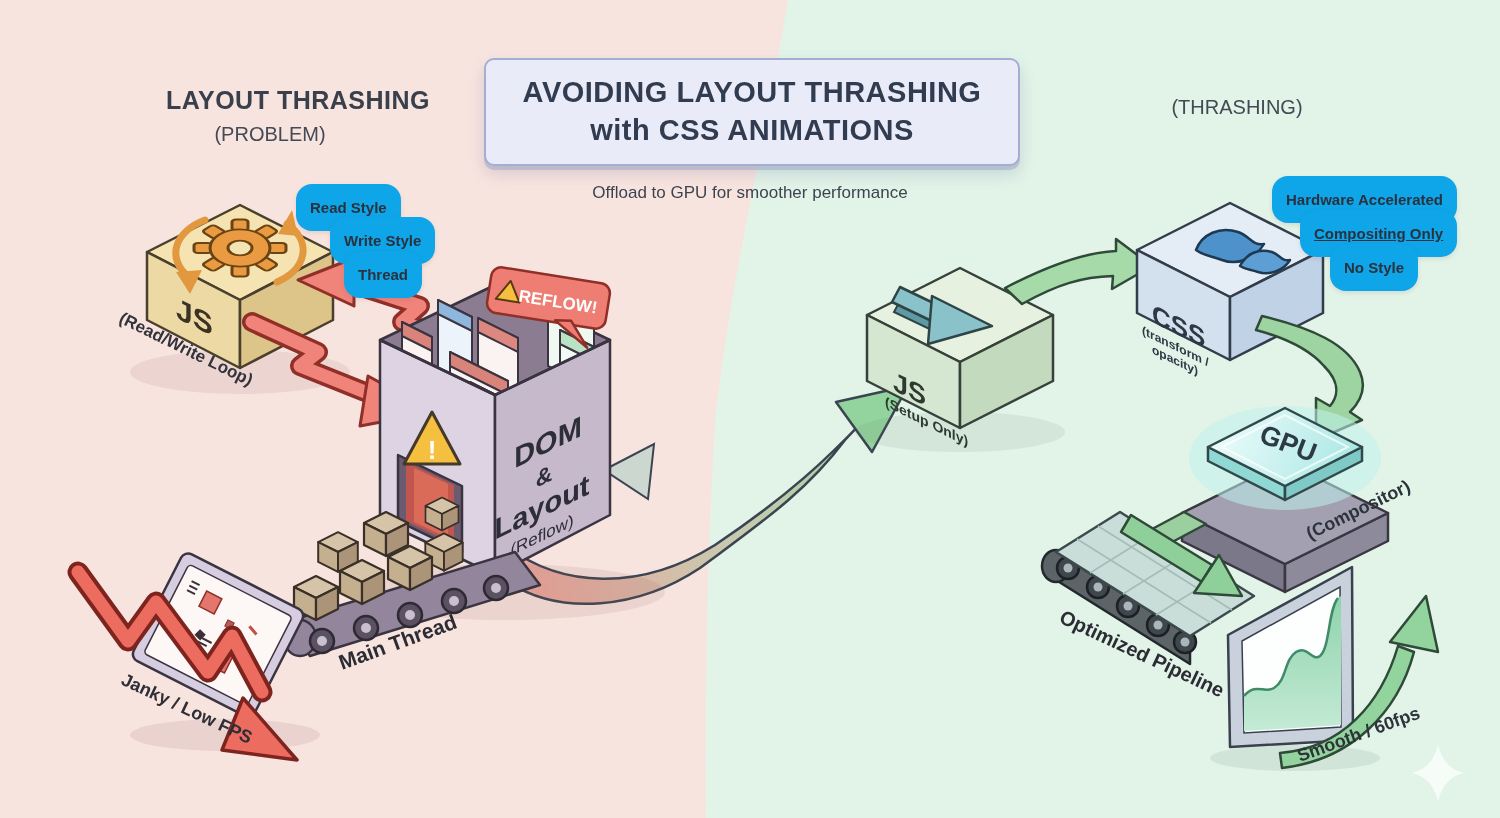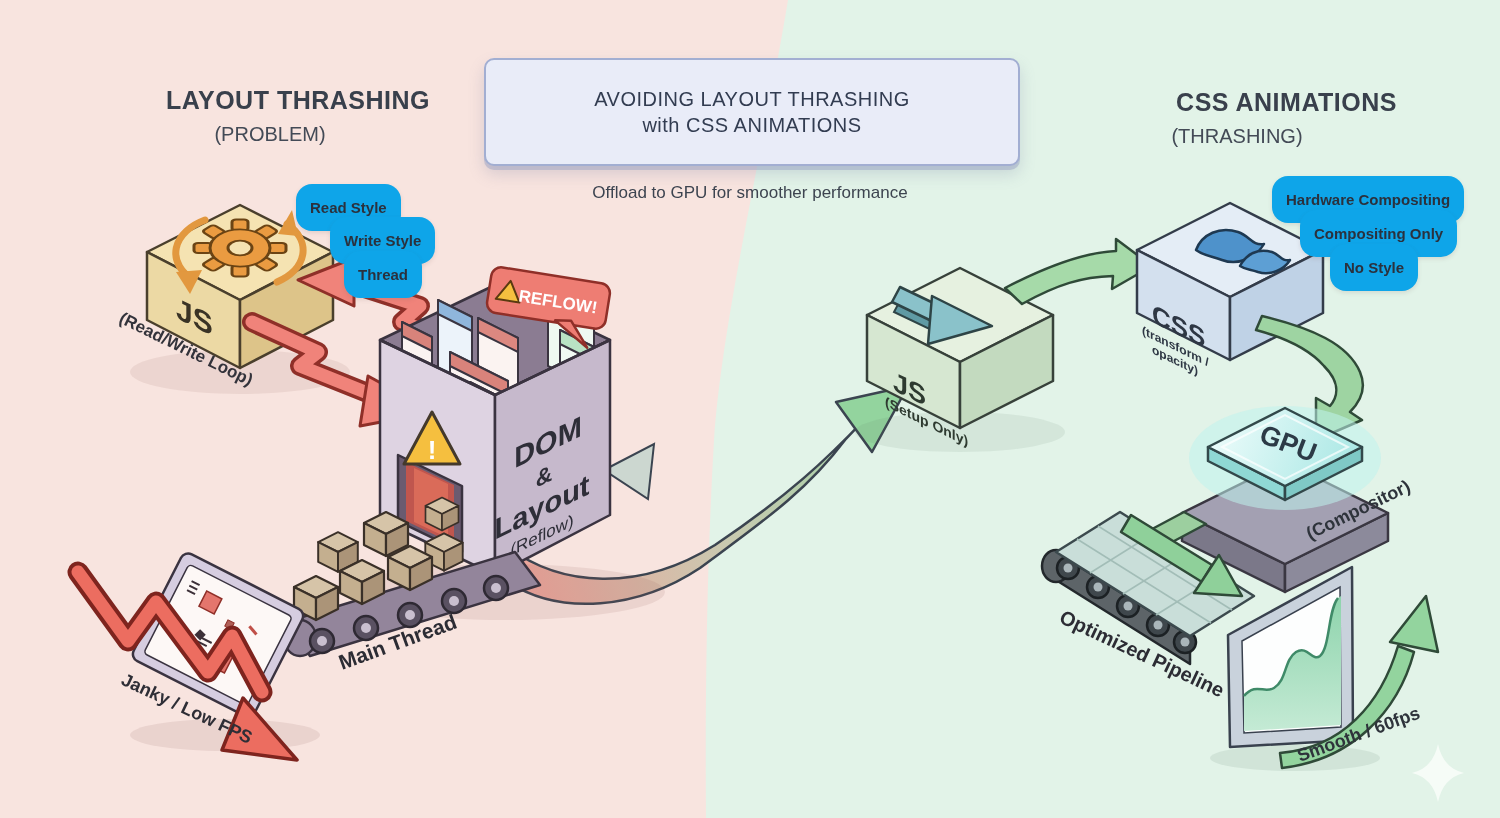--- a/index.html
+++ b/index.html
@@ -7,21 +7,21 @@
          font-family:"Liberation Sans",sans-serif;}
   .stage svg{position:absolute;left:0;top:0;}
   svg text{font-family:"Liberation Sans",sans-serif;}
   .hgroup{position:absolute;text-align:center;color:#39404c;}
   .hgroup .h1{font-size:25px;font-weight:bold;letter-spacing:.5px;text-align:right;}
   .hgroup .h2{font-size:20px;margin-top:8px;color:#434a56;}
   .titlebox{position:absolute;left:484px;top:58px;width:532px;height:104px;
             background:#e9ecf8;border:2px solid #a2aed2;border-radius:10px;
             box-shadow:0 4px 0 rgba(150,160,195,.45),0 8px 16px rgba(100,110,150,.22);
             display:flex;flex-direction:column;align-items:center;justify-content:center;}
-  .titlebox .t1,.titlebox .t2{font-size:20px;font-weight:normal;color:#323c51;letter-spacing:.5px;line-height:1.3;}
+  .titlebox .t1,.titlebox .t2{font-size:29px;font-weight:bold;color:#323c51;letter-spacing:.5px;line-height:1.3;}
   .subtitle{position:absolute;left:450px;top:183px;width:600px;text-align:center;
             font-size:17px;color:#3d4450;}
   .pill{position:absolute;background:#0ea5e9;border-radius:16px;padding:15px 14px;
         font-size:15px;font-weight:bold;color:#2b313d;white-space:nowrap;
         box-shadow:0 2px 4px rgba(120,90,90,.15);}
 </style>
 </head>
 <body>
 
 <div class="stage">
@@ -370,30 +370,29 @@
     <polygon points="1390,642 1426,596 1438,652" fill="#93d49e" stroke="#2f4a38" stroke-width="2.5" stroke-linejoin="round"></polygon>
   </g>
   <text transform="translate(1300,762) rotate(-20)" font-size="18" font-weight="bold" fill="#2e333b">Smooth / 60fps</text>
 </svg>
 
   <div class="hgroup" style="left:110px;top:86px;width:320px;">
     <div class="h1">LAYOUT THRASHING</div>
     <div class="h2">(PROBLEM)</div>
   </div>
   <div class="hgroup" style="left:1077px;top:88px;width:320px;">
-    <div class="h1">CSS ANIMATIONS</div>
     <div class="h2">(THRASHING)</div>
   </div>
 
   <div class="titlebox">
     <div class="t1">AVOIDING LAYOUT THRASHING</div>
     <div class="t2">with CSS ANIMATIONS</div>
   </div>
   <div class="subtitle">Offload to GPU for smoother performance</div>
 
   <div class="pill" style="left:296px;top:184px;">Read Style</div>
   <div class="pill" style="left:330px;top:217px;">Write Style</div>
   <div class="pill" style="left:344px;top:251px;">Thread</div>
-  <div class="pill" style="left:1272px;top:176px;">Hardware Compositing</div>
-  <div class="pill" style="left:1300px;top:210px;">Compositing Only</div>
+  <div class="pill" style="left:1272px;top:176px;">Hardware Accelerated</div>
+  <div class="pill" style="left:1300px;top:210px;text-decoration:underline;">Compositing Only</div>
   <div class="pill" style="left:1330px;top:244px;">No Style</div>
 
 </div>
 
 </body></html>

